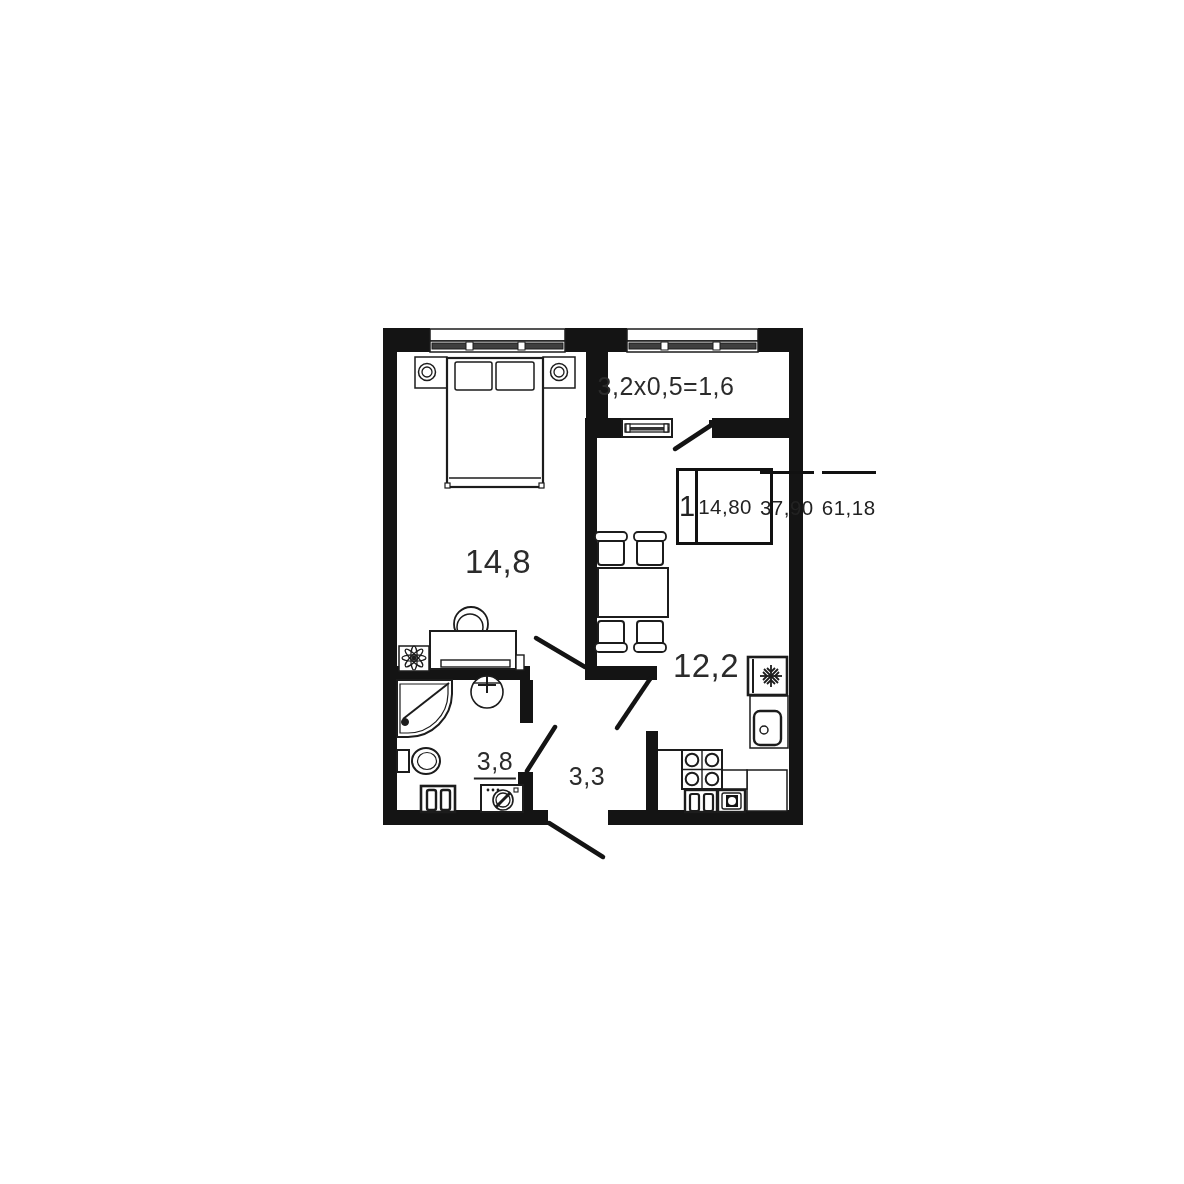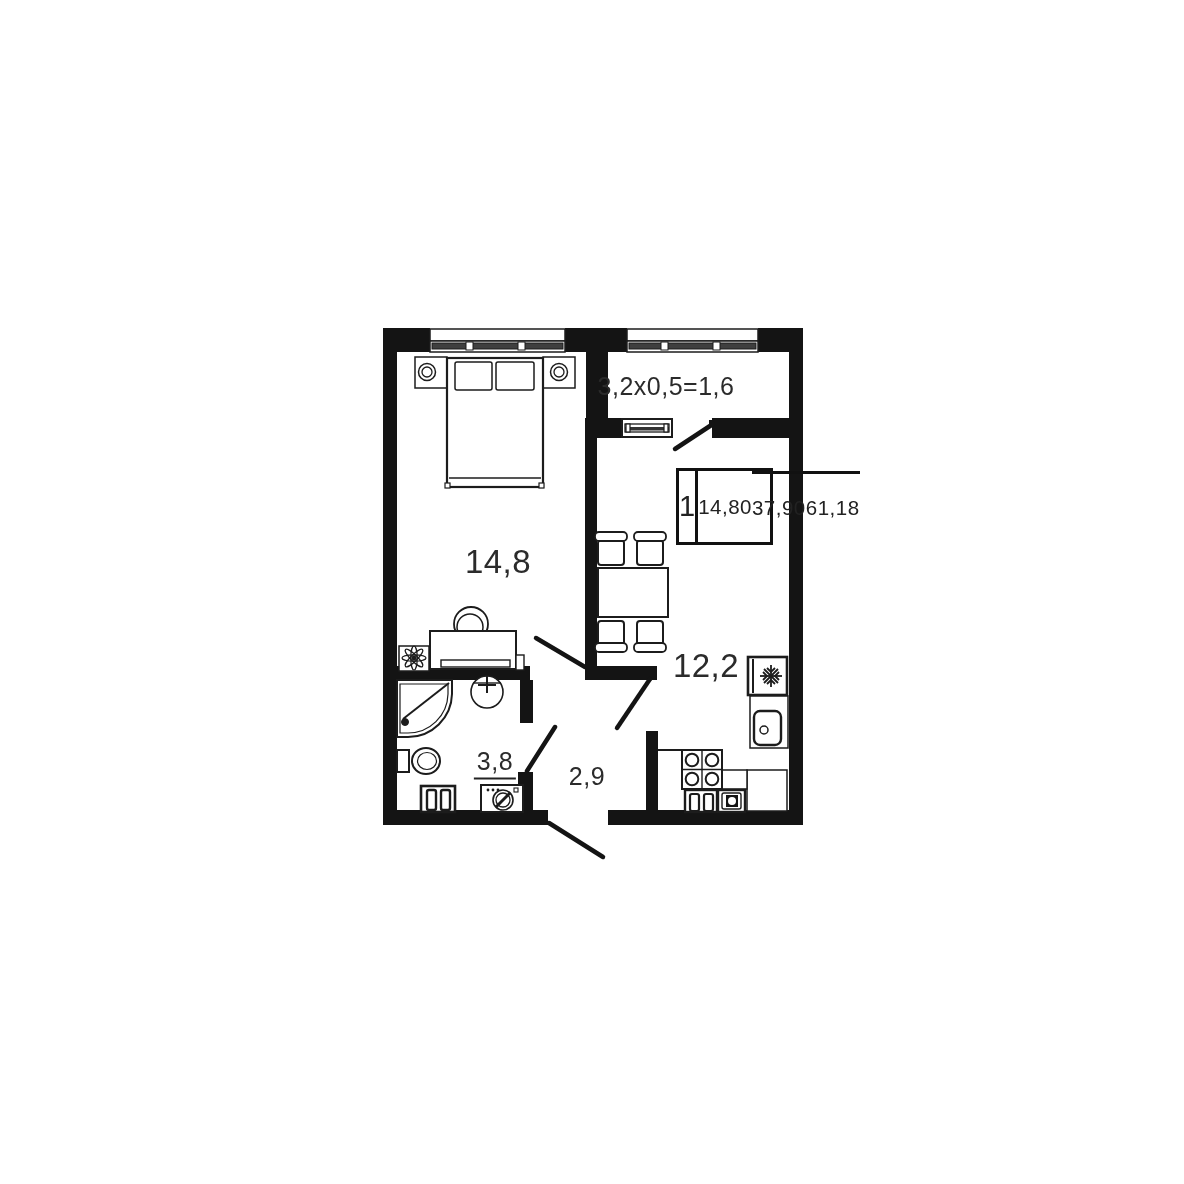--- a/index.html
+++ b/index.html
@@ -14,21 +14,21 @@
   .lbl-small{font-size:25px;}
   .lbl-underline{border-bottom:2px solid #222;padding:0 3px 2px 3px;}
   
   .info-table{position:absolute;left:676px;top:468px;width:97px;height:77px;
       border:3px solid #111;background:#fff;display:flex;box-sizing:border-box;}
   .info-left{width:29px;border-right:3px solid #111;display:flex;
       align-items:center;justify-content:center;font-size:29px;color:#222;}
   .info-right{flex:1;display:flex;flex-direction:row;}
   .info-cell{flex:1;display:flex;align-items:center;justify-content:center;
       font-size:20.5px;color:#222;letter-spacing:.5px;}
-  .info-cell + .info-cell{border-top:3px solid #111;}
+  .info-cell + .info-cell{border-top:3px solid #111;margin-left:8px;}
 </style>
 </head>
 <body>
 
 <div class="stage">
 
 <svg width="1184" height="1184" viewBox="0 0 1184 1184">
   <g fill="#141414" stroke="none">
 
     <rect x="383" y="328" width="14" height="497"></rect>
@@ -217,21 +217,21 @@
 </svg>
 
 <div class="lbl lbl-balcony" style="left:656px;top:386px;margin-left:10px;">3,2x0,5=1,6</div>
 
 <div class="lbl lbl-room" style="left:498px;top:562px;">14,8</div>
 
 <div class="lbl lbl-room" style="left:706px;top:666px;">12,2</div>
 
 <div class="lbl lbl-small lbl-underline" style="left:495px;top:763px;">3,8</div>
 
-<div class="lbl lbl-small" style="left:587px;top:776px;">2,9</div>
+<div class="lbl lbl-small" style="left:587px;top:776px;">3,3</div>
 
 <div class="info-table">
   <div class="info-left">1</div>
   <div class="info-right">
     <div class="info-cell">14,80</div>
     <div class="info-cell">37,90</div>
     <div class="info-cell">61,18</div>
   </div>
 </div>
 

